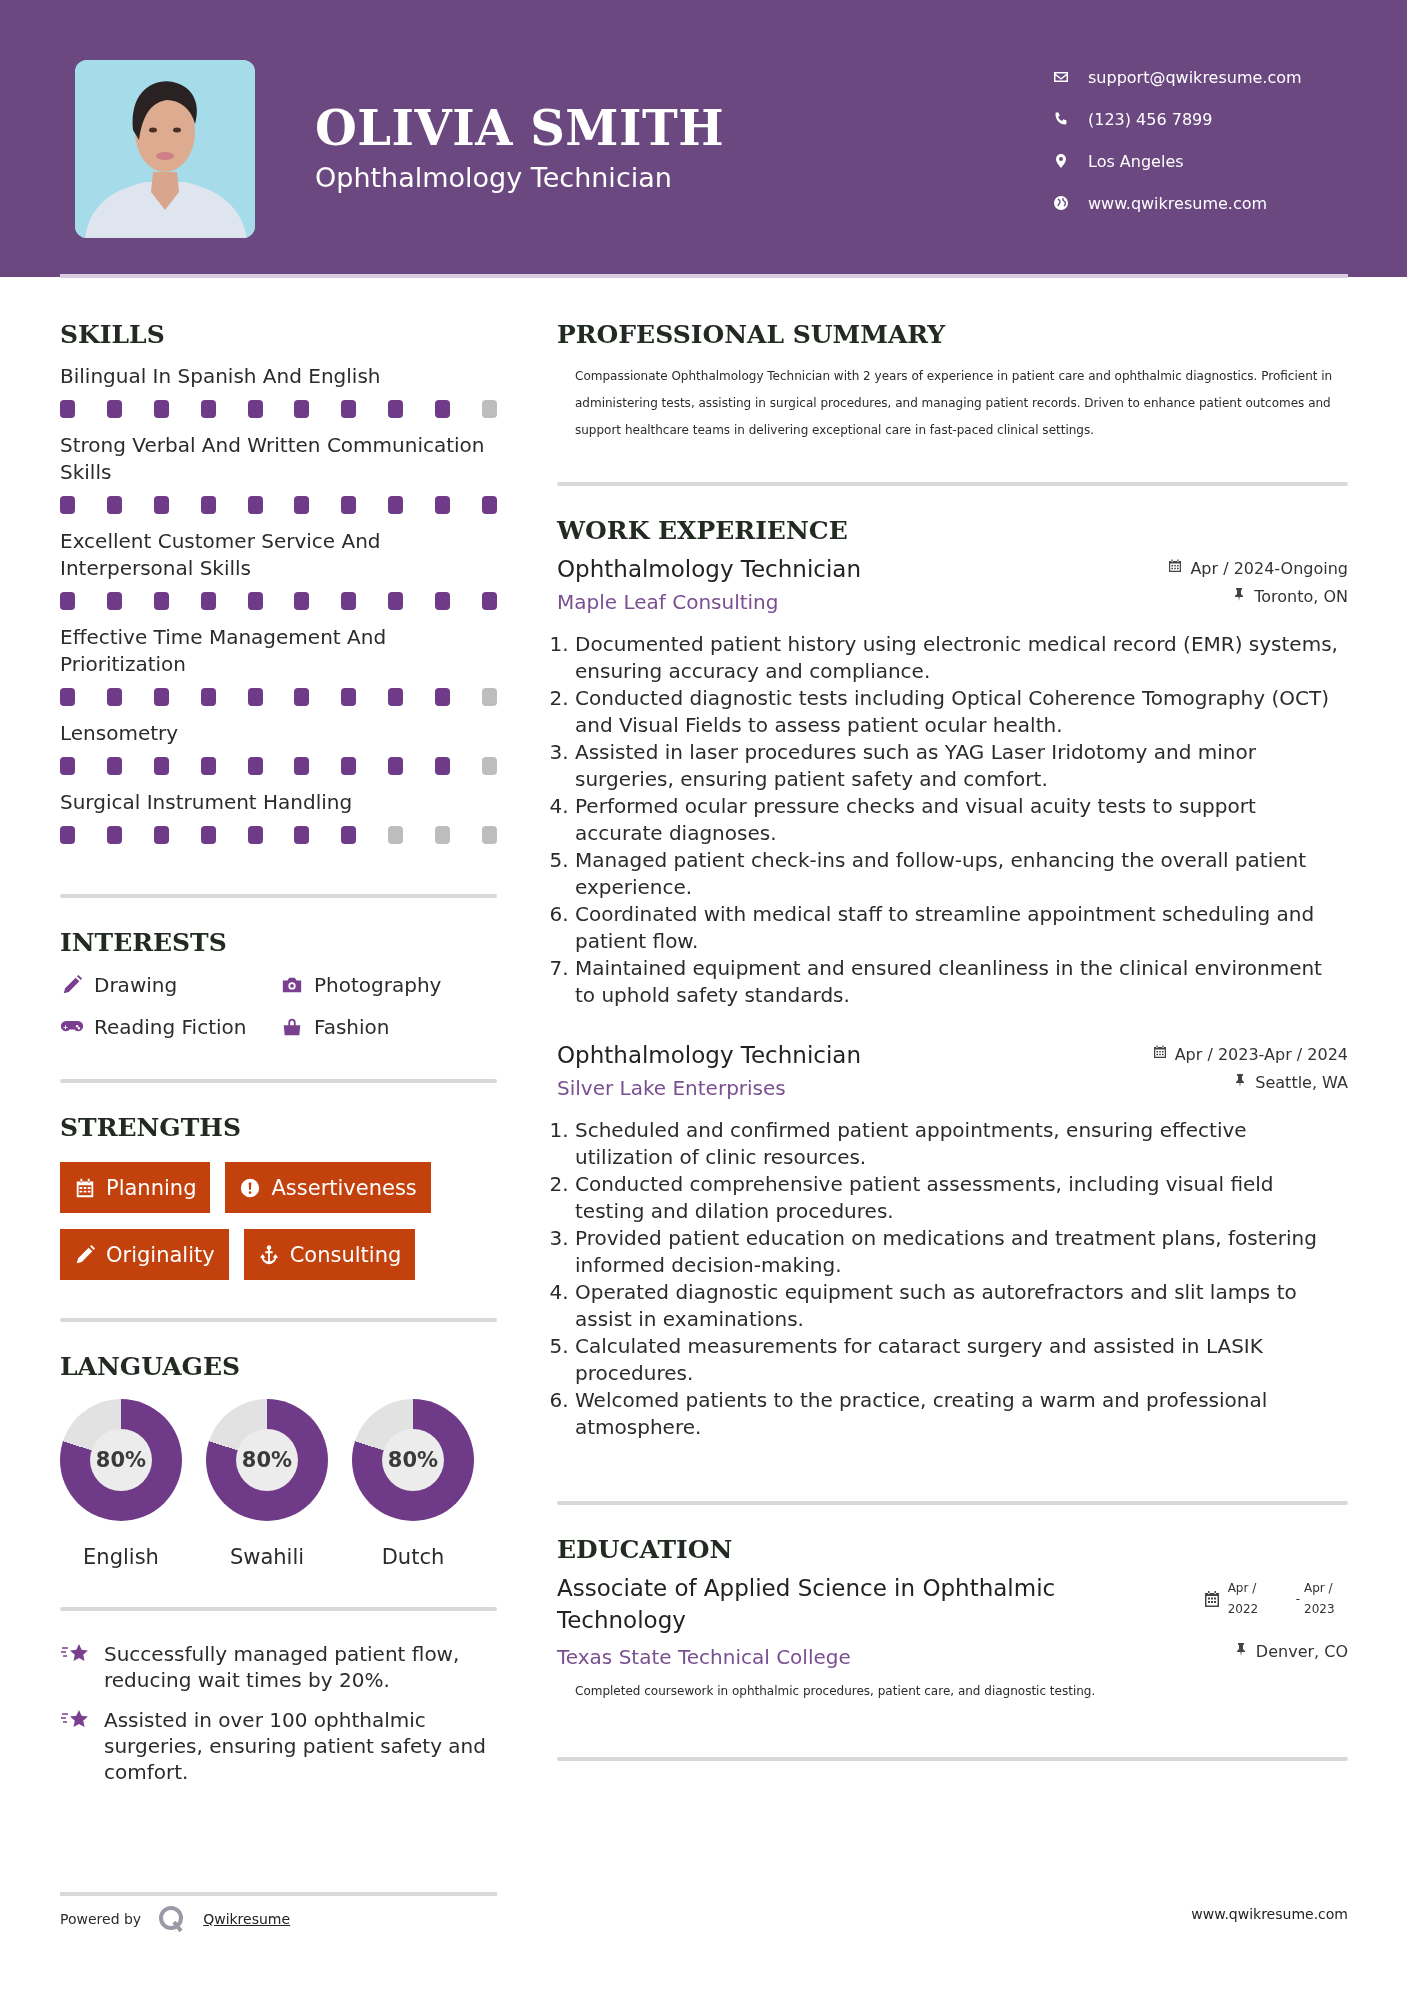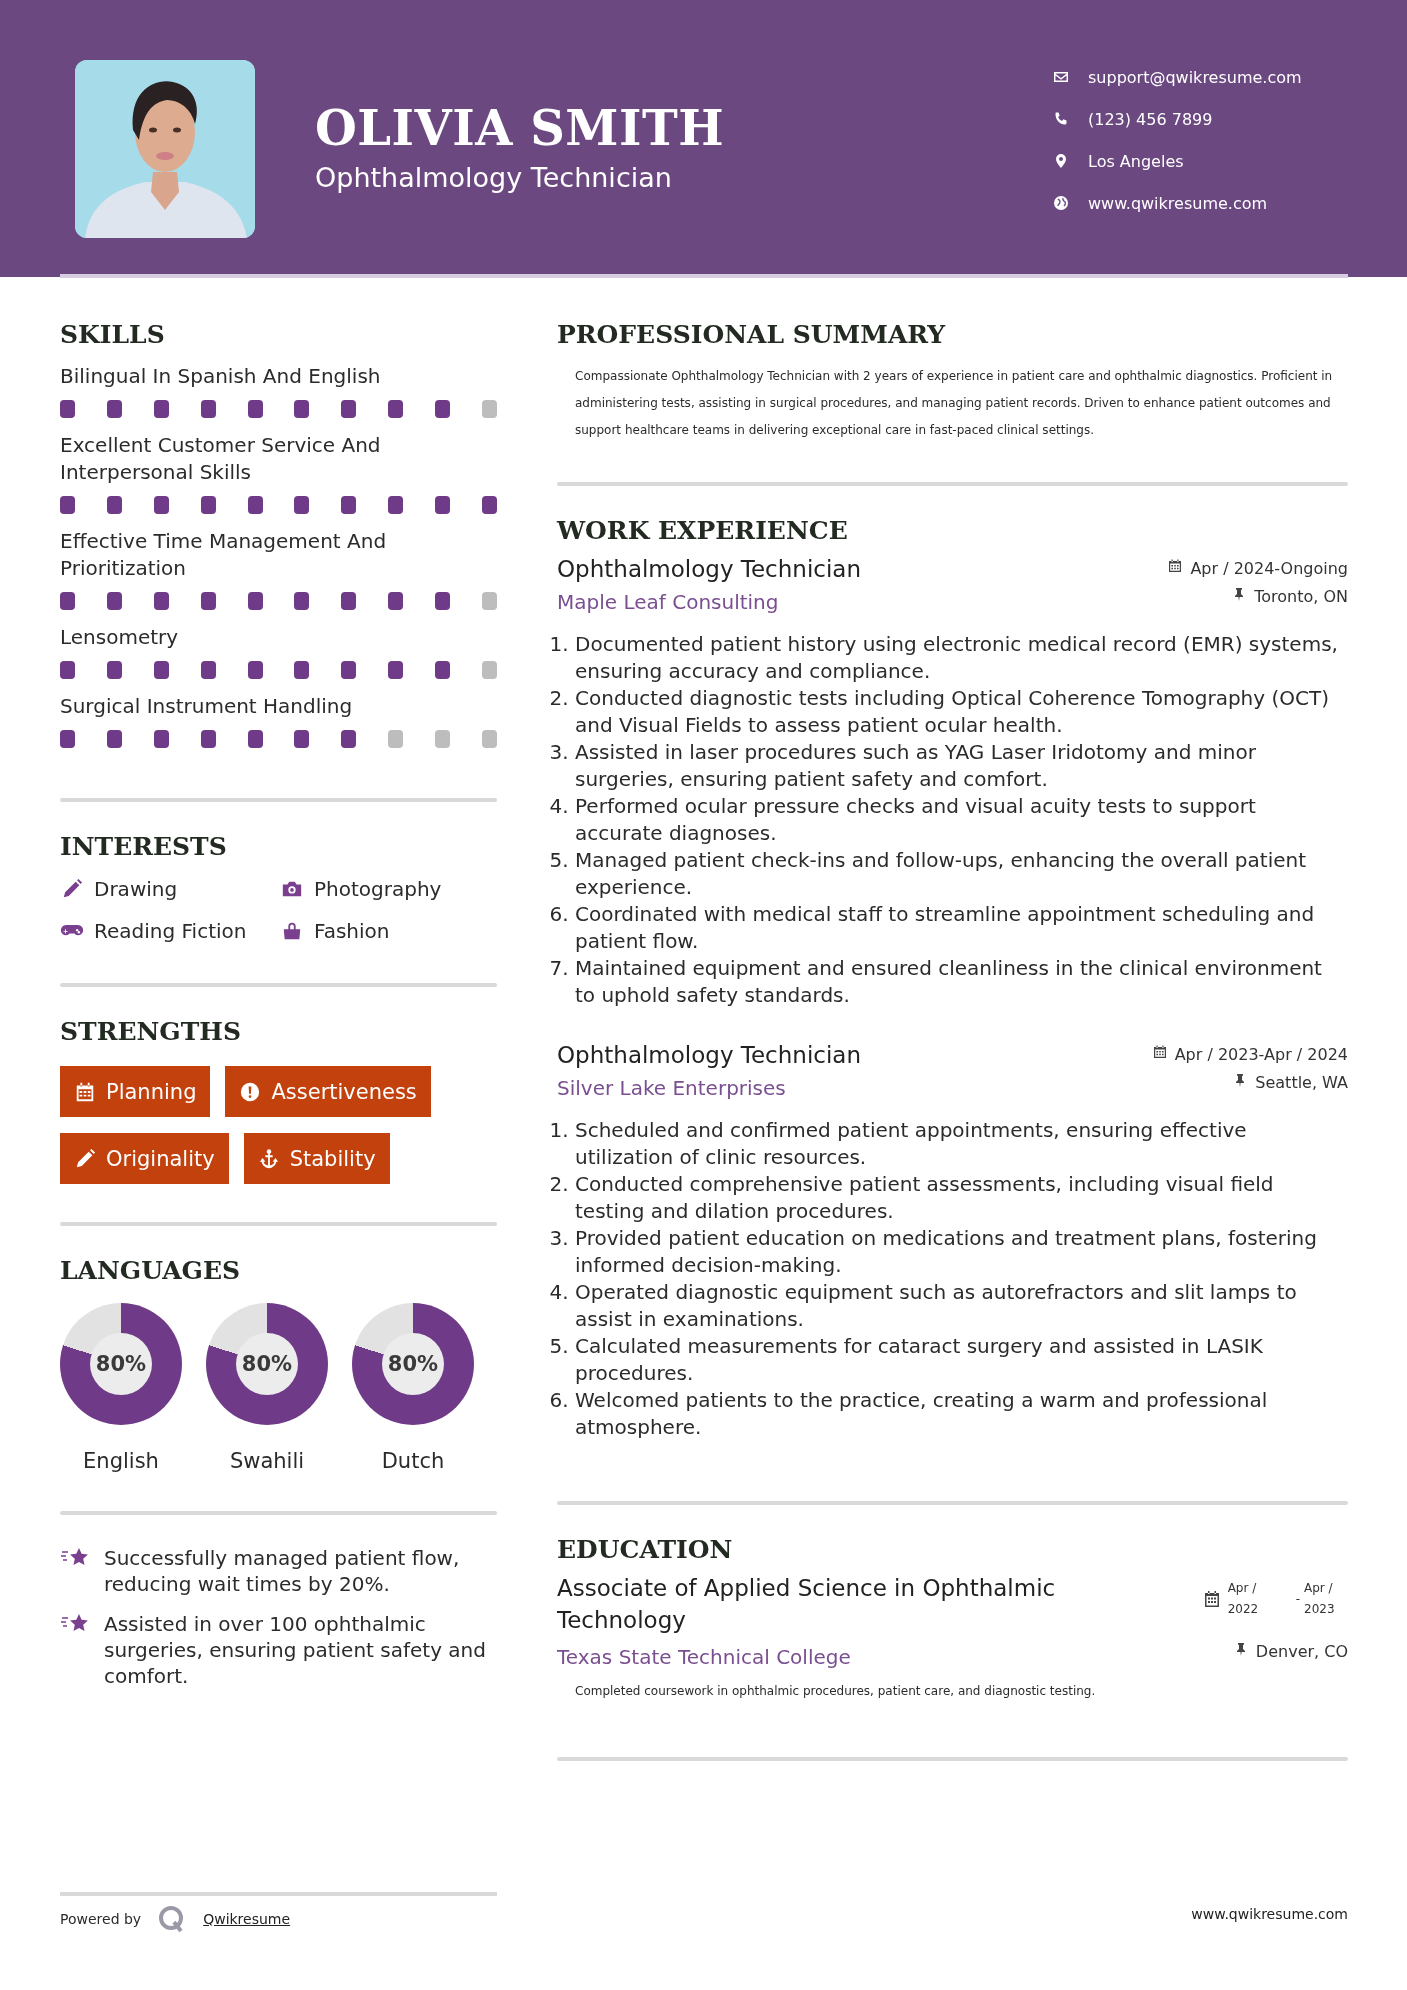--- a/index.html
+++ b/index.html
@@ -136,20 +136,35 @@
             <span class="dot"></span>
             <span class="dot"></span>
             <span class="dot"></span>
             <span class="dot"></span>
             <span class="dot"></span>
             <span class="dot"></span>
             <span class="dot off"></span>
           </div>
         </div>
         <div class="skill">
+          <div class="skill-name">Strong Verbal And Written Communication Skills</div>
+          <div class="dots">
+            <span class="dot"></span>
+            <span class="dot"></span>
+            <span class="dot"></span>
+            <span class="dot"></span>
+            <span class="dot"></span>
+            <span class="dot"></span>
+            <span class="dot"></span>
+            <span class="dot"></span>
+            <span class="dot"></span>
+            <span class="dot"></span>
+          </div>
+        </div>
+        <div class="skill">
           <div class="skill-name">Excellent Customer Service And Interpersonal Skills</div>
           <div class="dots">
             <span class="dot"></span>
             <span class="dot"></span>
             <span class="dot"></span>
             <span class="dot"></span>
             <span class="dot"></span>
             <span class="dot"></span>
             <span class="dot"></span>
             <span class="dot"></span>
@@ -261,21 +276,21 @@
       <div class="chip">
         <svg viewBox="0 0 24 24">
             <path d="M3 21l1.5-5.5L16 4l4 4L8.5 19.5z M17.5 2.5l1.5-1.5 4 4-1.5 1.5z"></path>
           </svg>
         <span>Originality</span>
       </div>
       <div class="chip">
         <svg viewBox="0 0 24 24">
             <path d="M12 1.5a2.5 2.5 0 0 1 1 4.8V8h3v2h-3v9c2.5-.3 4.5-1.8 5-4l-2 0 3-4 3 4h-2c-.6 4-4.5 7-8 7s-7.4-3-8-7H2l3-4 3 4H6c.5 2.2 2.5 3.7 5 4v-9H8V8h3V6.3a2.5 2.5 0 0 1 1-4.8z"></path>
           </svg>
-        <span>Stability</span>
+        <span>Consulting</span>
       </div>
     </div>
   </section>
 
   <div class="divider" style="margin-top:38px;"></div>
 
   <section style="margin-top:30px;">
     <h2 class="sec">LANGUAGES</h2>
     <div class="langs" id="langs">
         <div class="lang">

